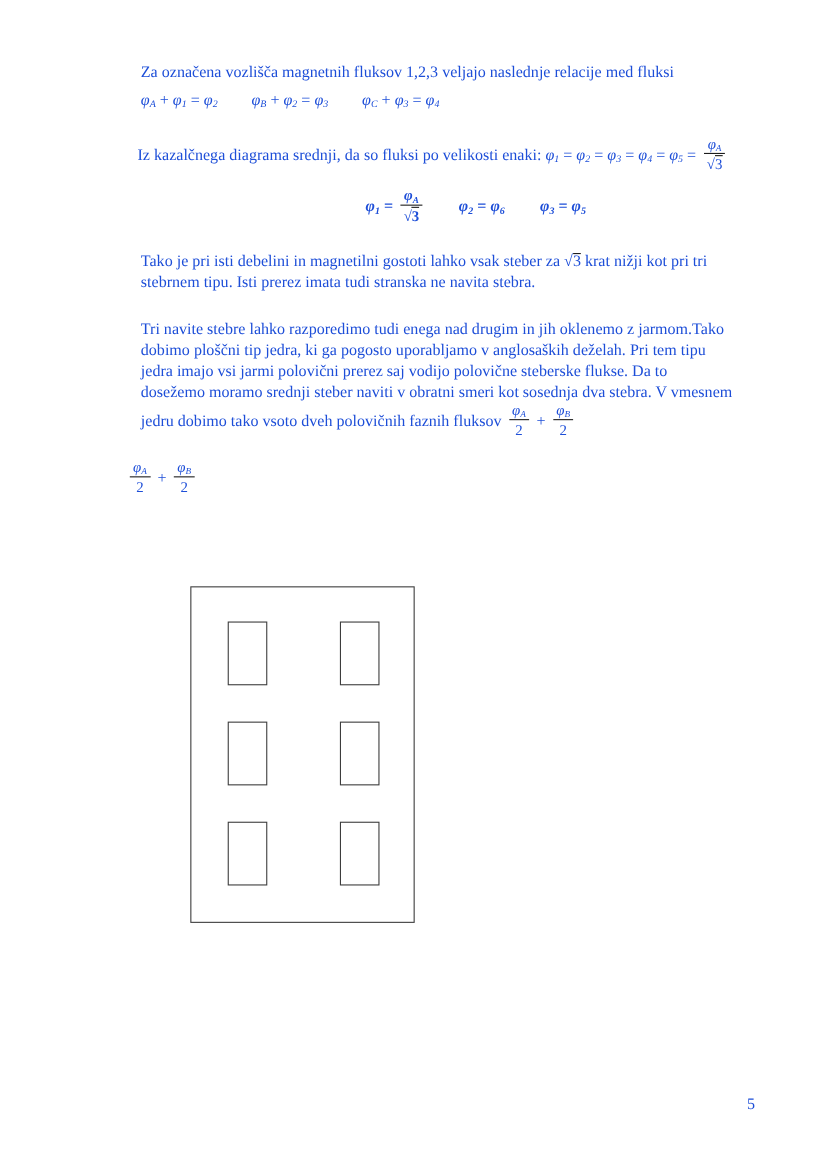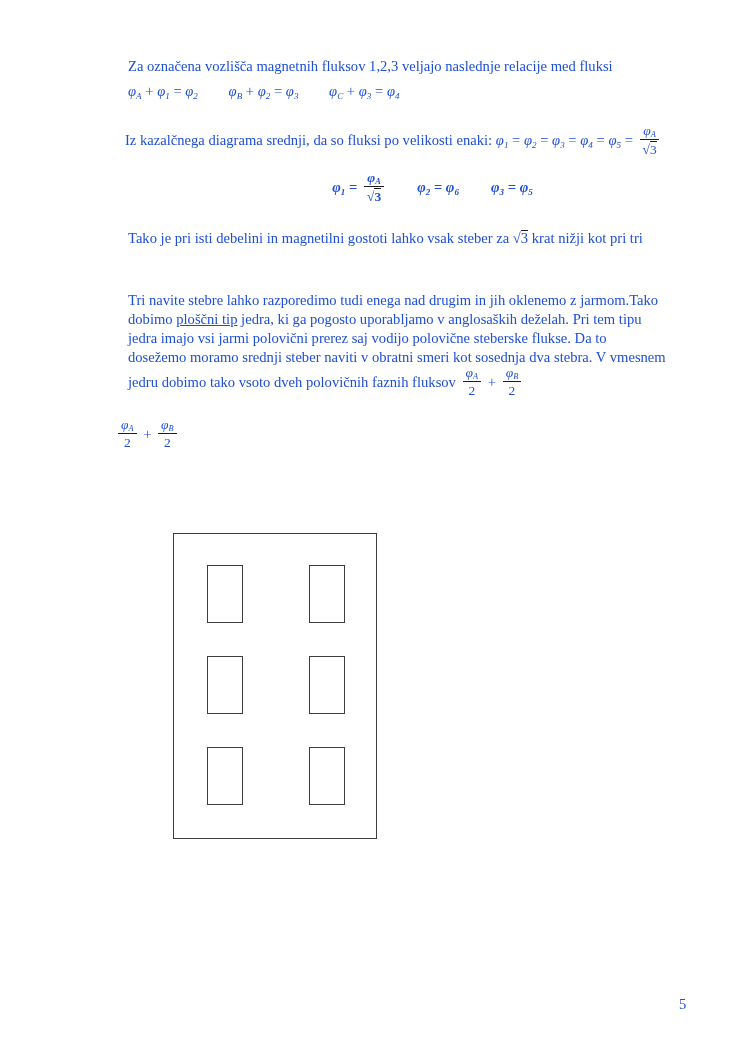--- a/index.html
+++ b/index.html
@@ -22,21 +22,21 @@
   .math{white-space:pre;text-align:center;}
   .frac{
     display:inline-flex;flex-direction:column;align-items:center;
     vertical-align:middle;line-height:1.12;
     font-size:13.5px;margin:0 3px;transform:translateY(-2px);
   }
   .frac .num{border-bottom:1px solid #1d1d1d;padding:0 3px 1px 3px;}
   .frac .den{padding:1px 3px 0 3px;}
   .sqrt{white-space:nowrap;}
   .sqrt .ov{display:inline-block;border-top:1px solid #1d1d1d;line-height:1.08;padding-top:0.5px;}
-  .ul{text-decoration:underline;}
+  .ul{}
   .gap{display:inline-block;}
 
   
   #p1{left:128px;top:57px;width:600px;}
   #eqrow{left:128px;top:82px;width:600px;white-space:nowrap;}
   .eq{display:inline-block;margin-right:27px;}
   #p2{left:125px;top:125px;width:620px;white-space:nowrap;}
   #ceq{left:128px;top:172px;width:575px;text-align:center;padding-left:34px;box-sizing:border-box;white-space:nowrap;font-weight:bold;}
   #p3{left:128px;top:229px;width:620px;white-space:nowrap;}
   #p4{left:128px;top:291px;width:620px;white-space:nowrap;}
@@ -74,21 +74,21 @@
   <div class="abs" id="p2"><span>Iz kazalčnega diagrama srednji, da so fluksi po velikosti enaki:  </span><span class="math"><span class="phi">φ</span><sub>1</sub> = <span class="phi">φ</span><sub>2</sub> = <span class="phi">φ</span><sub>3</sub> = <span class="phi">φ</span><sub>4</sub> = <span class="phi">φ</span><sub>5</sub> = </span><span class="frac">
         <span class="num"><span class="phi">φ</span><sub>A</sub></span>
         <span class="den"><span class="sqrt">√<span class="ov">3</span></span></span>
       </span></div>
 
   <div class="abs" id="ceq"><span class="math"><span class="phi">φ</span><sub>1</sub> = </span><span class="frac">
         <span class="num"><span class="phi">φ</span><sub>A</sub></span>
         <span class="den"><span class="sqrt">√<span class="ov">3</span></span></span>
       </span><span class="gap" style="width: 30px;"></span><span class="math"><span class="phi">φ</span><sub>2</sub> = <span class="phi">φ</span><sub>6</sub></span><span class="gap" style="width: 32px;"></span><span class="math"><span class="phi">φ</span><sub>3</sub> = <span class="phi">φ</span><sub>5</sub></span></div>
 
-  <div class="abs" id="p3"><span>Tako je pri isti debelini in magnetilni gostoti lahko vsak steber za </span><span class="math"><span class="sqrt">√<span class="ov">3</span></span></span><span> krat nižji kot pri tri</span><br></div>
+  <div class="abs" id="p3"><span>Tako je pri isti debelini in magnetilni gostoti lahko vsak steber za </span><span class="math"><span class="sqrt">√<span class="ov">3</span></span></span><span> krat nižji kot pri tri</span><br><span>stebrnem tipu. Isti prerez imata tudi stranska ne navita stebra.</span></div>
 
   <div class="abs" id="p4"><span>Tri navite stebre lahko razporedimo tudi enega nad drugim in jih oklenemo z jarmom.Tako</span><br><span>dobimo </span><span class="ul">ploščni tip</span><span> jedra, ki ga pogosto uporabljamo v anglosaških deželah. Pri tem tipu</span><br><span>jedra imajo vsi jarmi polovični prerez saj vodijo polovične steberske flukse. Da to</span><br><span>dosežemo moramo srednji steber naviti v obratni smeri kot sosednja dva stebra. V vmesnem</span><br><span>jedru dobimo tako vsoto dveh polovičnih faznih fluksov </span><span class="frac">
         <span class="num"><span class="phi">φ</span><sub>A</sub></span>
         <span class="den">2</span>
       </span><span class="math"> + </span><span class="frac">
         <span class="num"><span class="phi">φ</span><sub>B</sub></span>
         <span class="den">2</span>
       </span></div>
 
   <div class="abs" id="p5"><span class="frac">

